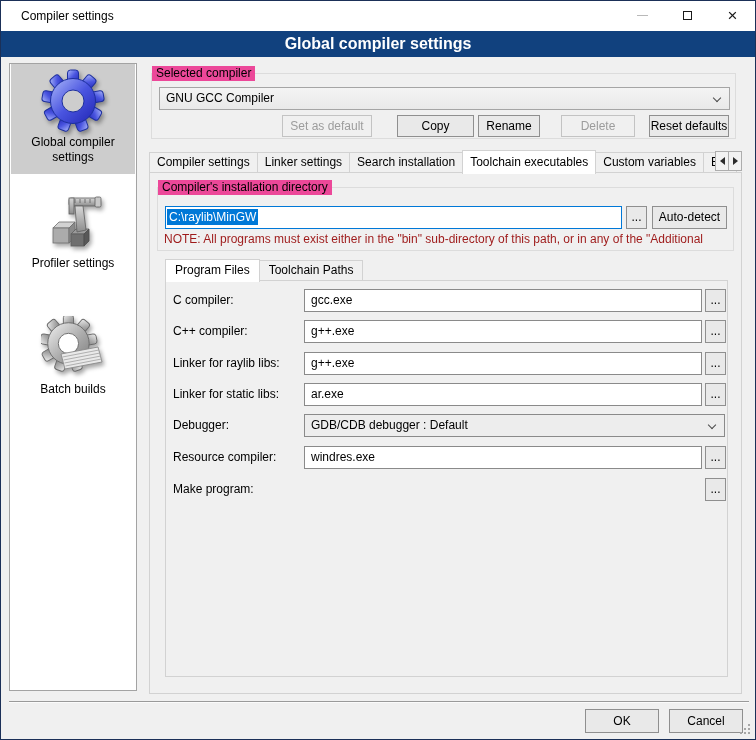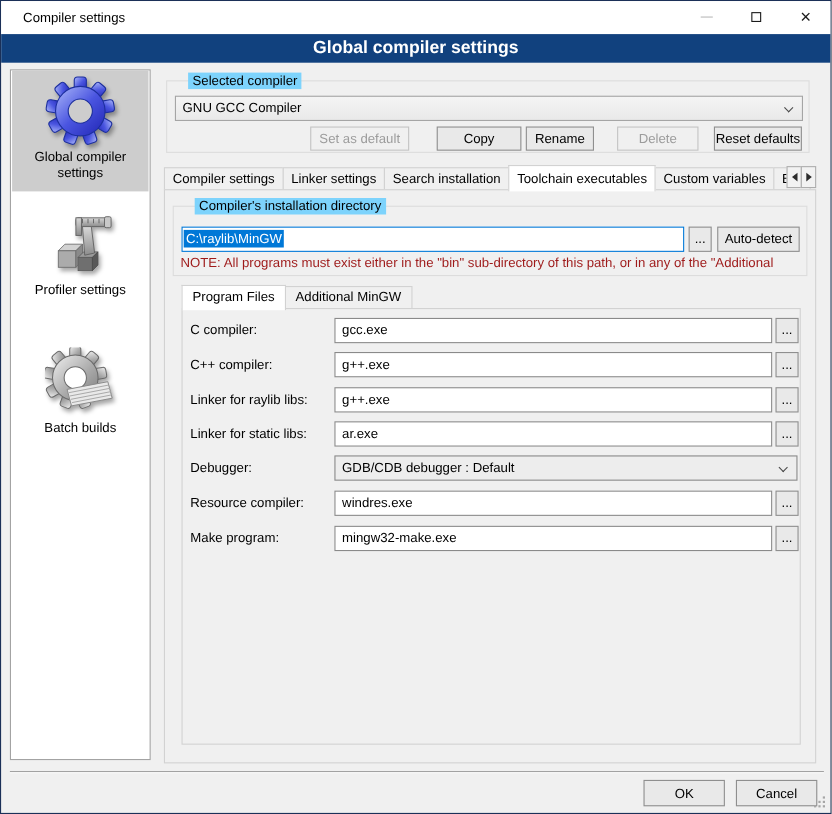--- a/index.html
+++ b/index.html
@@ -26,21 +26,21 @@
   .sidebar{position:absolute;left:8px;top:62px;width:128px;height:628px;background:#fff;border:1px solid #A3A3A3;}
   .side-item{position:absolute;left:1px;right:1px;text-align:center;cursor:default;}
   .side-item.sel{background:#CDCDCD;}
   .si-1{top:0;height:110px;padding-top:5px;}
   .si-2{top:126px;height:106px;}
   .si-3{top:252px;height:106px;}
   .side-item svg{display:block;margin:0 auto;filter:drop-shadow(2px 3px 2px rgba(0,0,0,.35));}
   .side-label{display:block;margin-top:2px;line-height:15px;padding:0 4px;}
   
   .grp{position:absolute;border:1px solid #DCDCDC;}
-  .grp-label{position:absolute;top:-8px;left:19px;background:#7dd3fc;padding:0 4px;line-height:15px;}
+  .grp-label{position:absolute;top:-8px;left:0;background:#ec4899;padding:0 4px;line-height:15px;}
   .grp-compiler{left:150px;top:72px;width:585px;height:66px;}
   .grp-install{left:156px;top:186px;width:577px;height:64px;}
   
   .combo{position:absolute;background:linear-gradient(#F4F4F4,#E9E9E9);border:1px solid #A5A5A5;
     padding:0 24px 0 6px;line-height:21px;overflow:hidden;white-space:nowrap;}
   .chev{position:absolute;right:9px;top:7px;width:6px;height:6px;
     border-right:1.5px solid #4A4A4A;border-bottom:1.5px solid #4A4A4A;transform:rotate(45deg);}
   .btn{position:absolute;background:#E9E9E9;border:1px solid #8F8F8F;text-align:center;
     line-height:20px;overflow:hidden;white-space:nowrap;cursor:default;}
   .btn.disabled{background:#F0F0F0;border-color:#C3C3C3;color:#9C9C9C;}
@@ -219,21 +219,21 @@
   </div>
   <div class="input-path">
     <span class="seltext">C:\raylib\MinGW</span>
   </div>
   <div class="btn btn-dots-path">...</div>
   <div class="btn btn-autodetect">Auto-detect</div>
   <div class="note">NOTE: All programs must exist either in the "bin" sub-directory of this path, or in any of the "Additional</div>
 
   <div class="subtabstrip">
     <div class="subtab active">Program Files</div>
-    <div class="subtab">Additional MinGW</div>
+    <div class="subtab">Toolchain Paths</div>
   </div>
   <div class="innerpage"></div>
 
   <div class="flabel r0">C compiler:</div>
   <div class="ffield r0">gcc.exe</div>
   <div class="btn fdots r0">...</div>
 
   <div class="flabel r1">C++ compiler:</div>
   <div class="ffield r1">g++.exe</div>
   <div class="btn fdots r1">...</div>
@@ -250,21 +250,20 @@
   <div class="fselect r4">
     <span>GDB/CDB debugger : Default</span>
     <span class="chev"></span>
   </div>
 
   <div class="flabel r5">Resource compiler:</div>
   <div class="ffield r5">windres.exe</div>
   <div class="btn fdots r5">...</div>
 
   <div class="flabel r6">Make program:</div>
-  <div class="ffield r6">mingw32-make.exe</div>
   <div class="btn fdots r6">...</div>
 
   <div class="divider"></div>
   <div class="btn btn-ok">OK</div>
   <div class="btn btn-cancel">Cancel</div>
   <div class="grip"></div>
 
 </div>
 
 </body></html>

